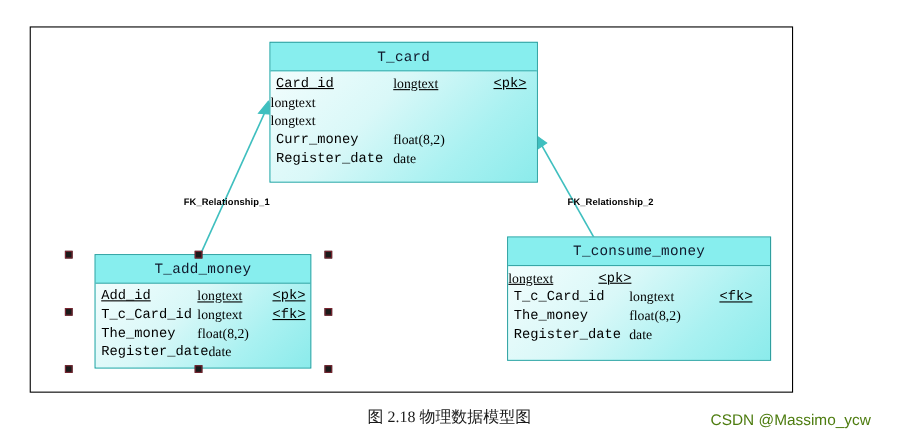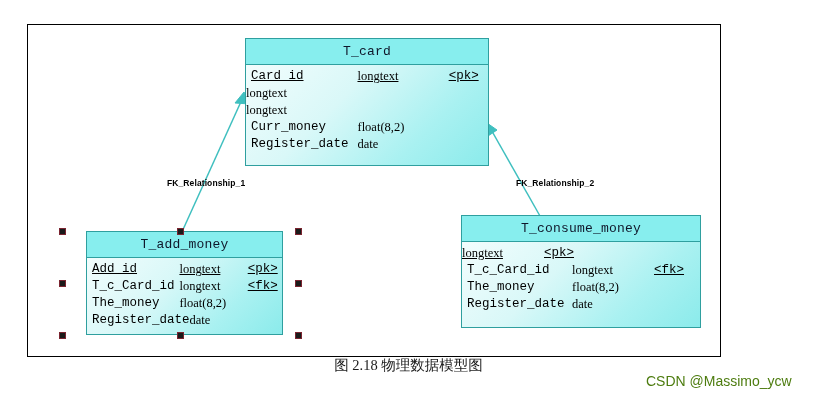--- a/index.html
+++ b/index.html
@@ -124,21 +124,21 @@
     height: 7px;
     background: #1a1a1a;
     border: 1px solid #7a2430;
     box-sizing: border-box;
   }
 
   
   .caption {
     position: absolute;
     left: 0;
-    top: 356px;
+    top: 370px;
     width: 817px;
     text-align: center;
     font-family: "Liberation Serif", "DejaVu Serif", serif;
     font-size: 14.5px;
     color: #1a1a1a;
     white-space: nowrap;
   }
 
   
   .watermark {

